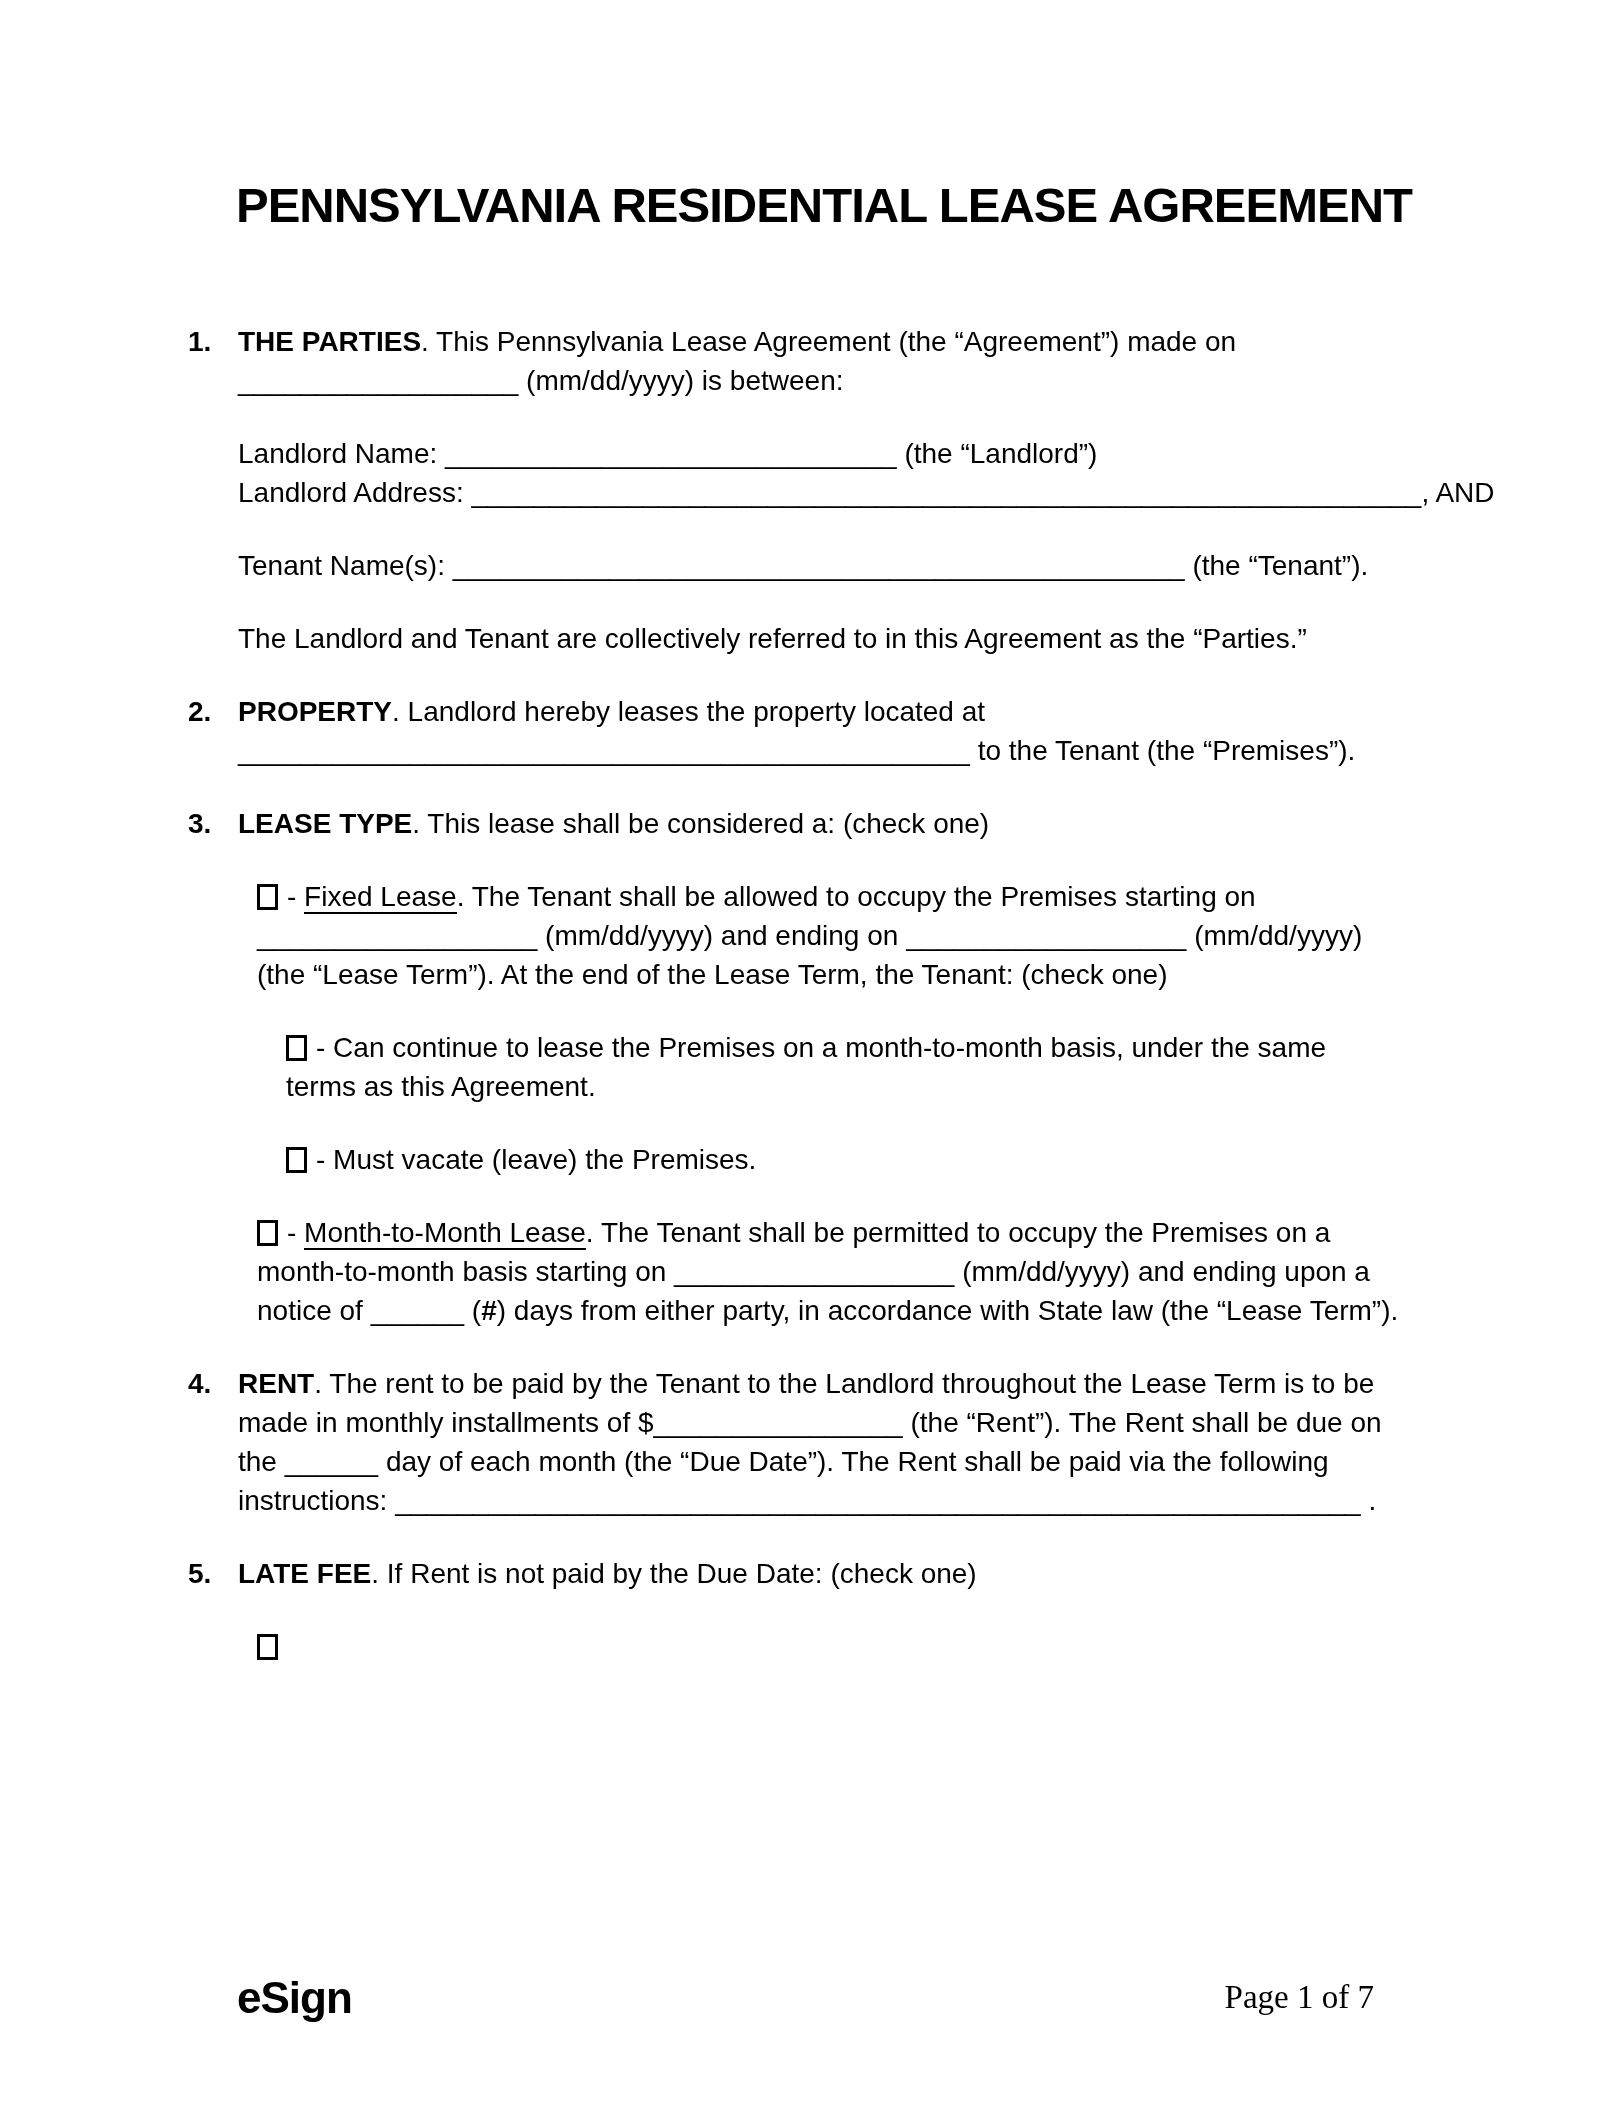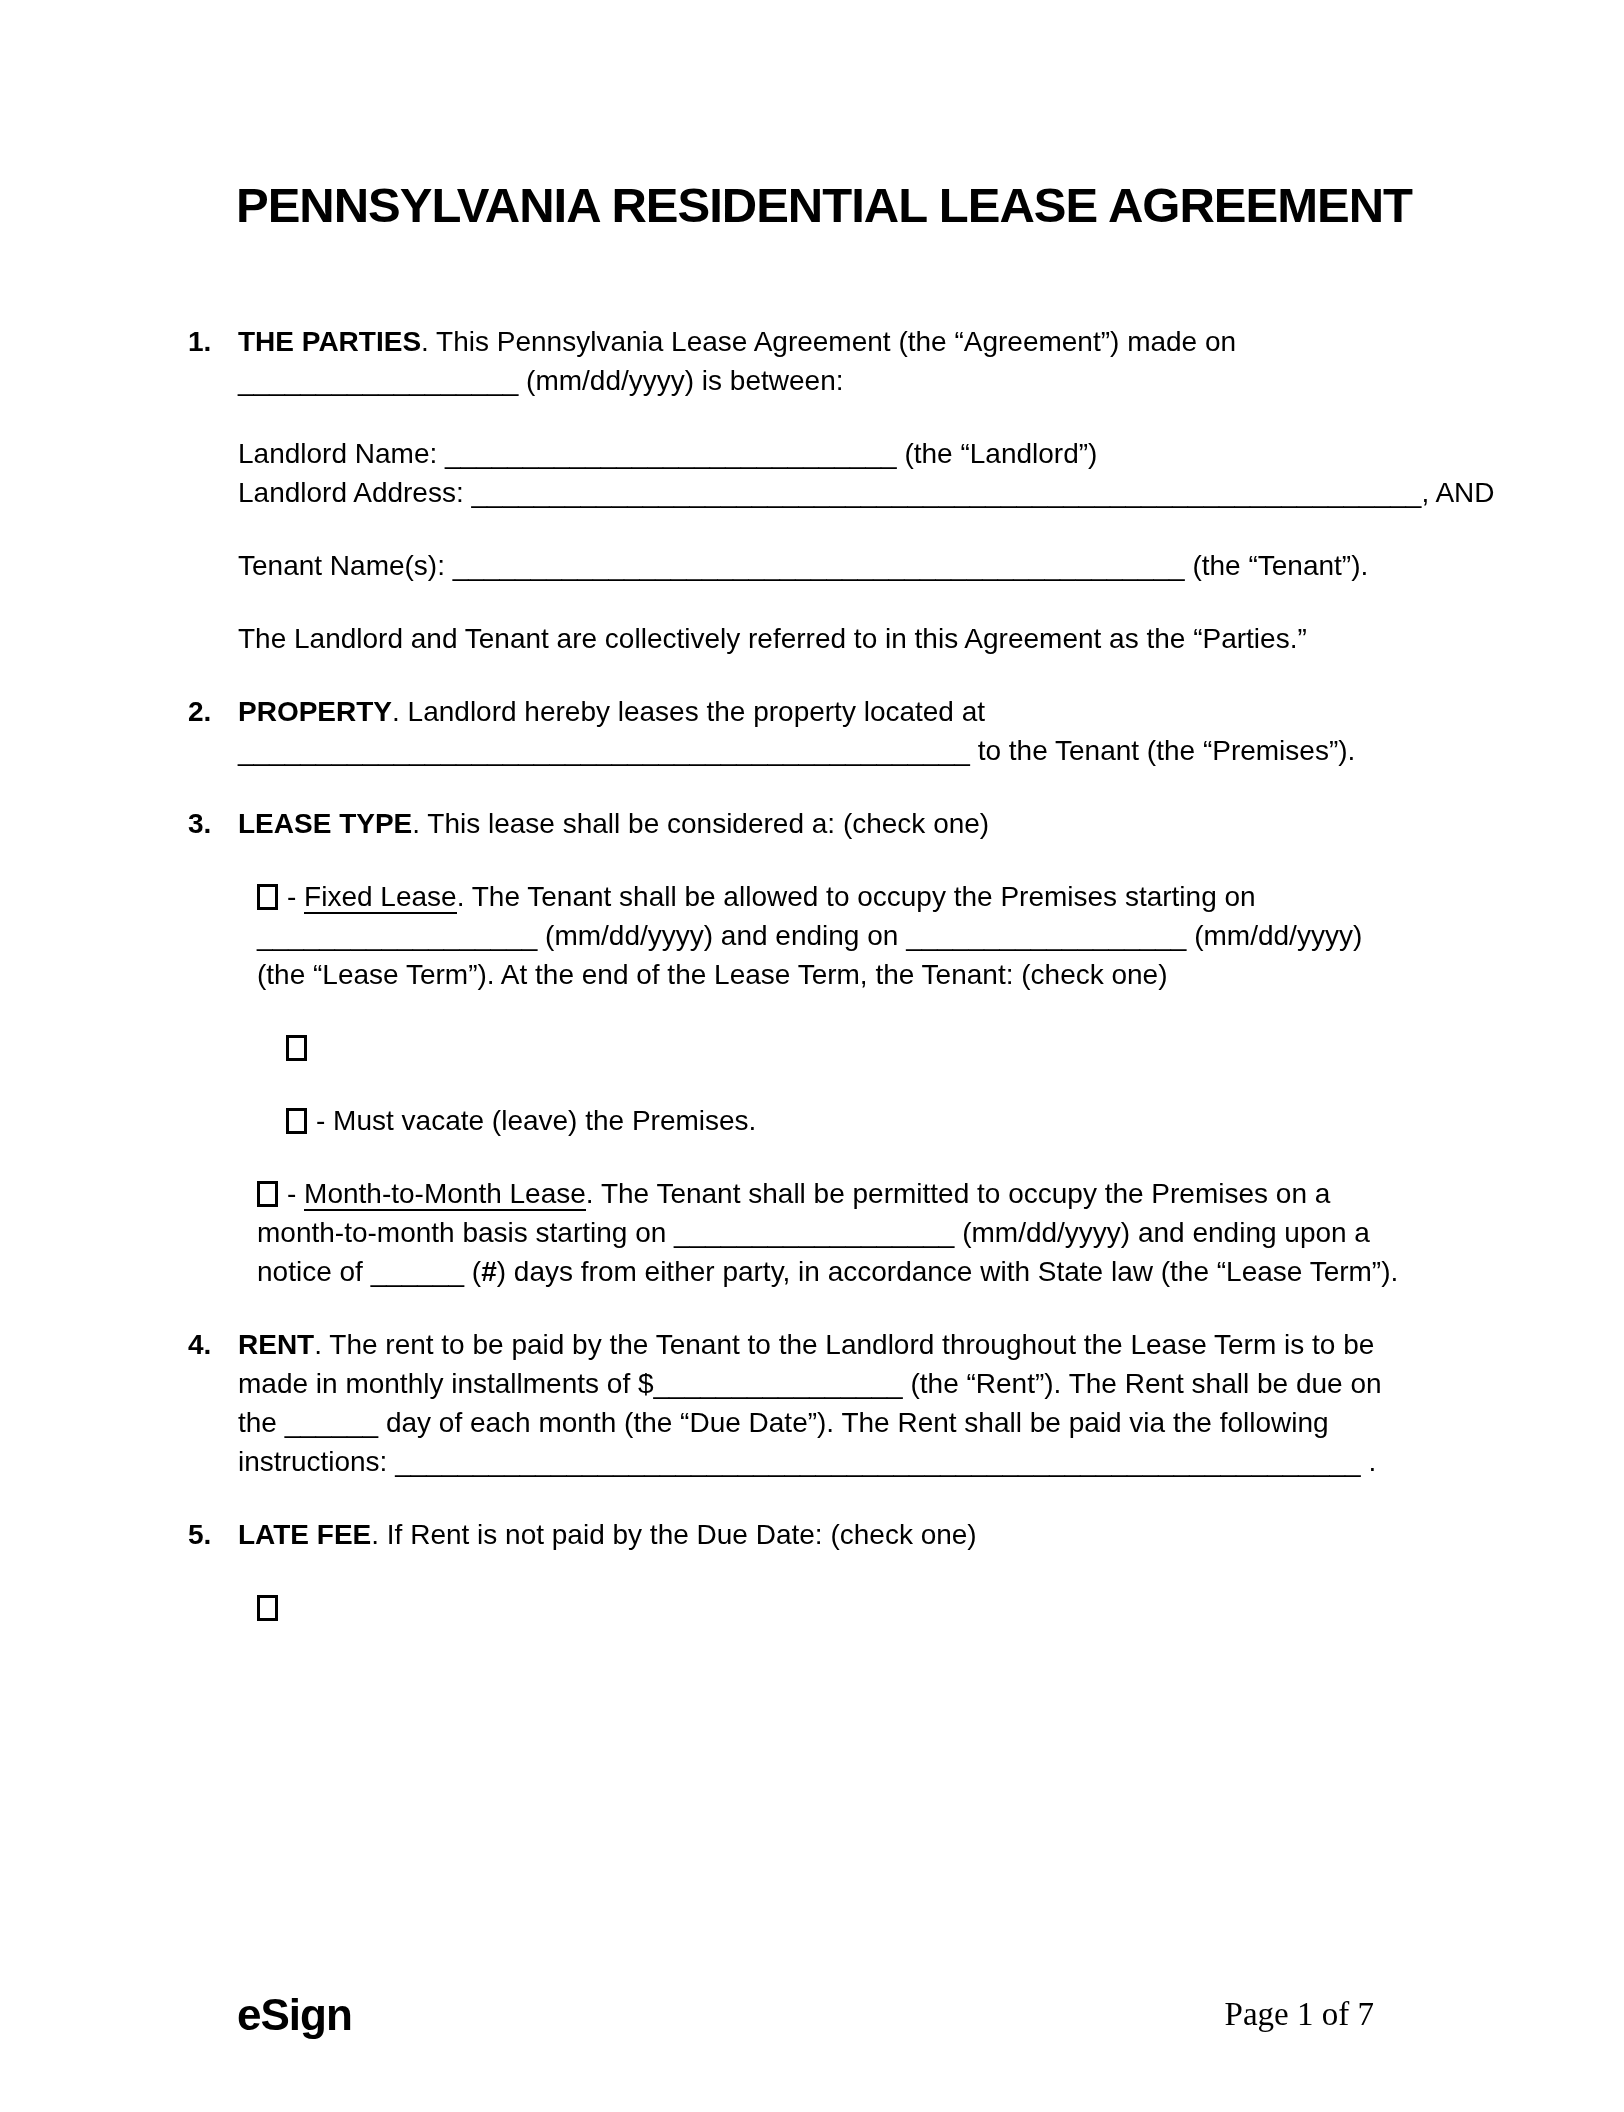--- a/index.html
+++ b/index.html
@@ -29,21 +29,21 @@
   .seg { white-space:pre-line; }
   .bold { font-weight:700; }
   .und { border-bottom:2.5px solid #000; }
   .checkbox {
     display:inline-block; width:15px; height:20px;
     border:3px solid #000; box-sizing:content-box;
     vertical-align:-4px; margin-right:9px; background:#fff;
   }
   .footer {
     position:absolute; left:237px; right:250px; top:1978px;
-    display:flex; justify-content:space-between; align-items:flex-end;margin-top:17px;
+    display:flex; justify-content:space-between; align-items:flex-end;
   }
   .brand { font-size:44px; font-weight:700; letter-spacing:-1px; }
   .pagenum { font-size:33px;font-family:Liberation Serif, serif; }
 </style>
 </head>
 <body>
 
 <div class="page-title">PENNSYLVANIA RESIDENTIAL LEASE AGREEMENT</div>
 
 <div class="doc" id="doc">
@@ -61,21 +61,22 @@
       <div class="content"><span class="seg bold">PROPERTY</span><span class="seg">. Landlord hereby leases the property located at
 _______________________________________________ to the Tenant (the “Premises”).</span></div>
     </div>
     <div class="block item">
       <span class="num">3.</span>
       <div class="content"><span class="seg bold">LEASE TYPE</span><span class="seg">. This lease shall be considered a: (check one)</span></div>
     </div>
     <div class="block check lvl0"><span class="checkbox"></span><span class="seg">- </span><span class="seg und">Fixed Lease</span><span class="seg">. The Tenant shall be allowed to occupy the Premises starting on
 __________________ (mm/dd/yyyy) and ending on __________________ (mm/dd/yyyy)
 (the “Lease Term”). At the end of the Lease Term, the Tenant: (check one)</span></div>
-    <div class="block check lvl1"><span class="checkbox"></span></div>
+    <div class="block check lvl1"><span class="checkbox"></span><span class="seg">- Can continue to lease the Premises on a month-to-month basis, under the same
+terms as this Agreement.</span></div>
     <div class="block check lvl1"><span class="checkbox"></span><span class="seg">- Must vacate (leave) the Premises.</span></div>
     <div class="block check lvl0"><span class="checkbox"></span><span class="seg">- </span><span class="seg und">Month-to-Month Lease</span><span class="seg">. The Tenant shall be permitted to occupy the Premises on a
 month-to-month basis starting on __________________ (mm/dd/yyyy) and ending upon a
 notice of ______ (</span><span class="seg bold">#</span><span class="seg">) days from either party, in accordance with State law (the “Lease Term”).</span></div>
     <div class="block item">
       <span class="num">4.</span>
       <div class="content"><span class="seg bold">RENT</span><span class="seg">. The rent to be paid by the Tenant to the Landlord throughout the Lease Term is to be
 made in monthly installments of $________________ (the “Rent”). The Rent shall be due on
 the ______ day of each month (the “Due Date”). The Rent shall be paid via the following
 instructions: ______________________________________________________________ .</span></div>

